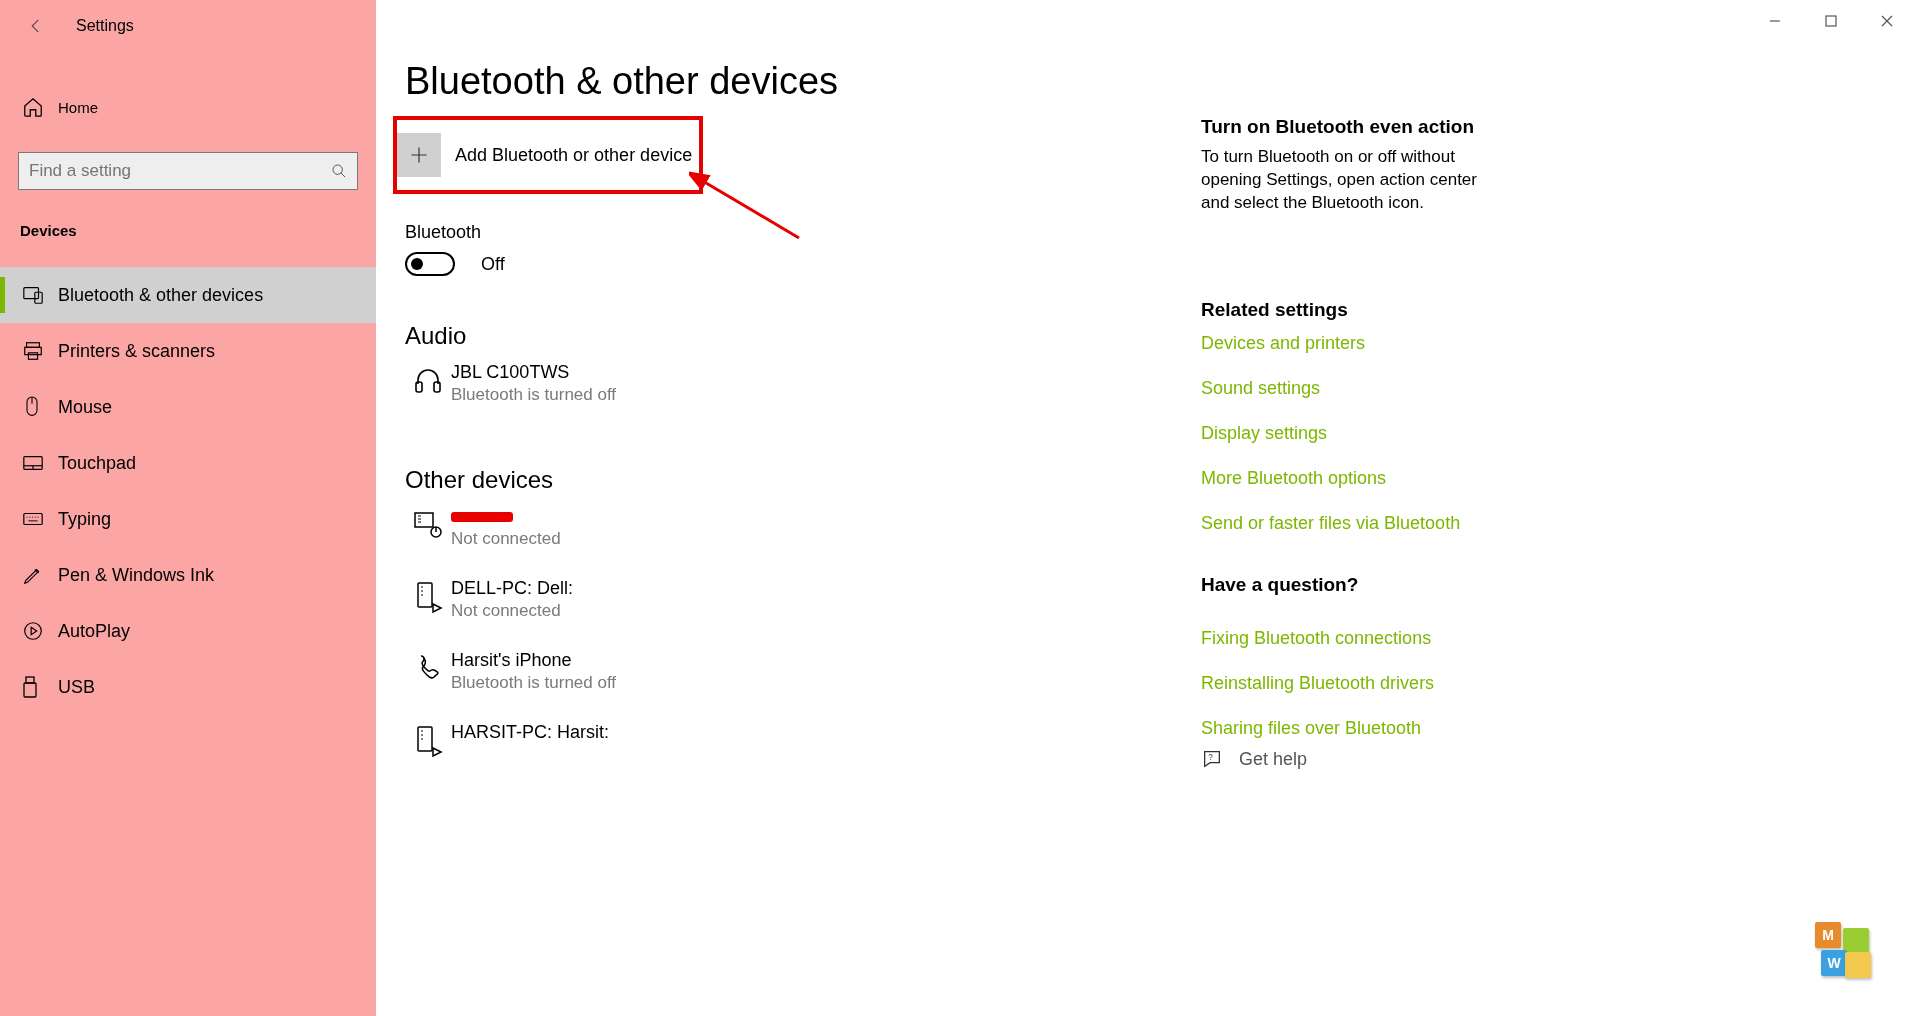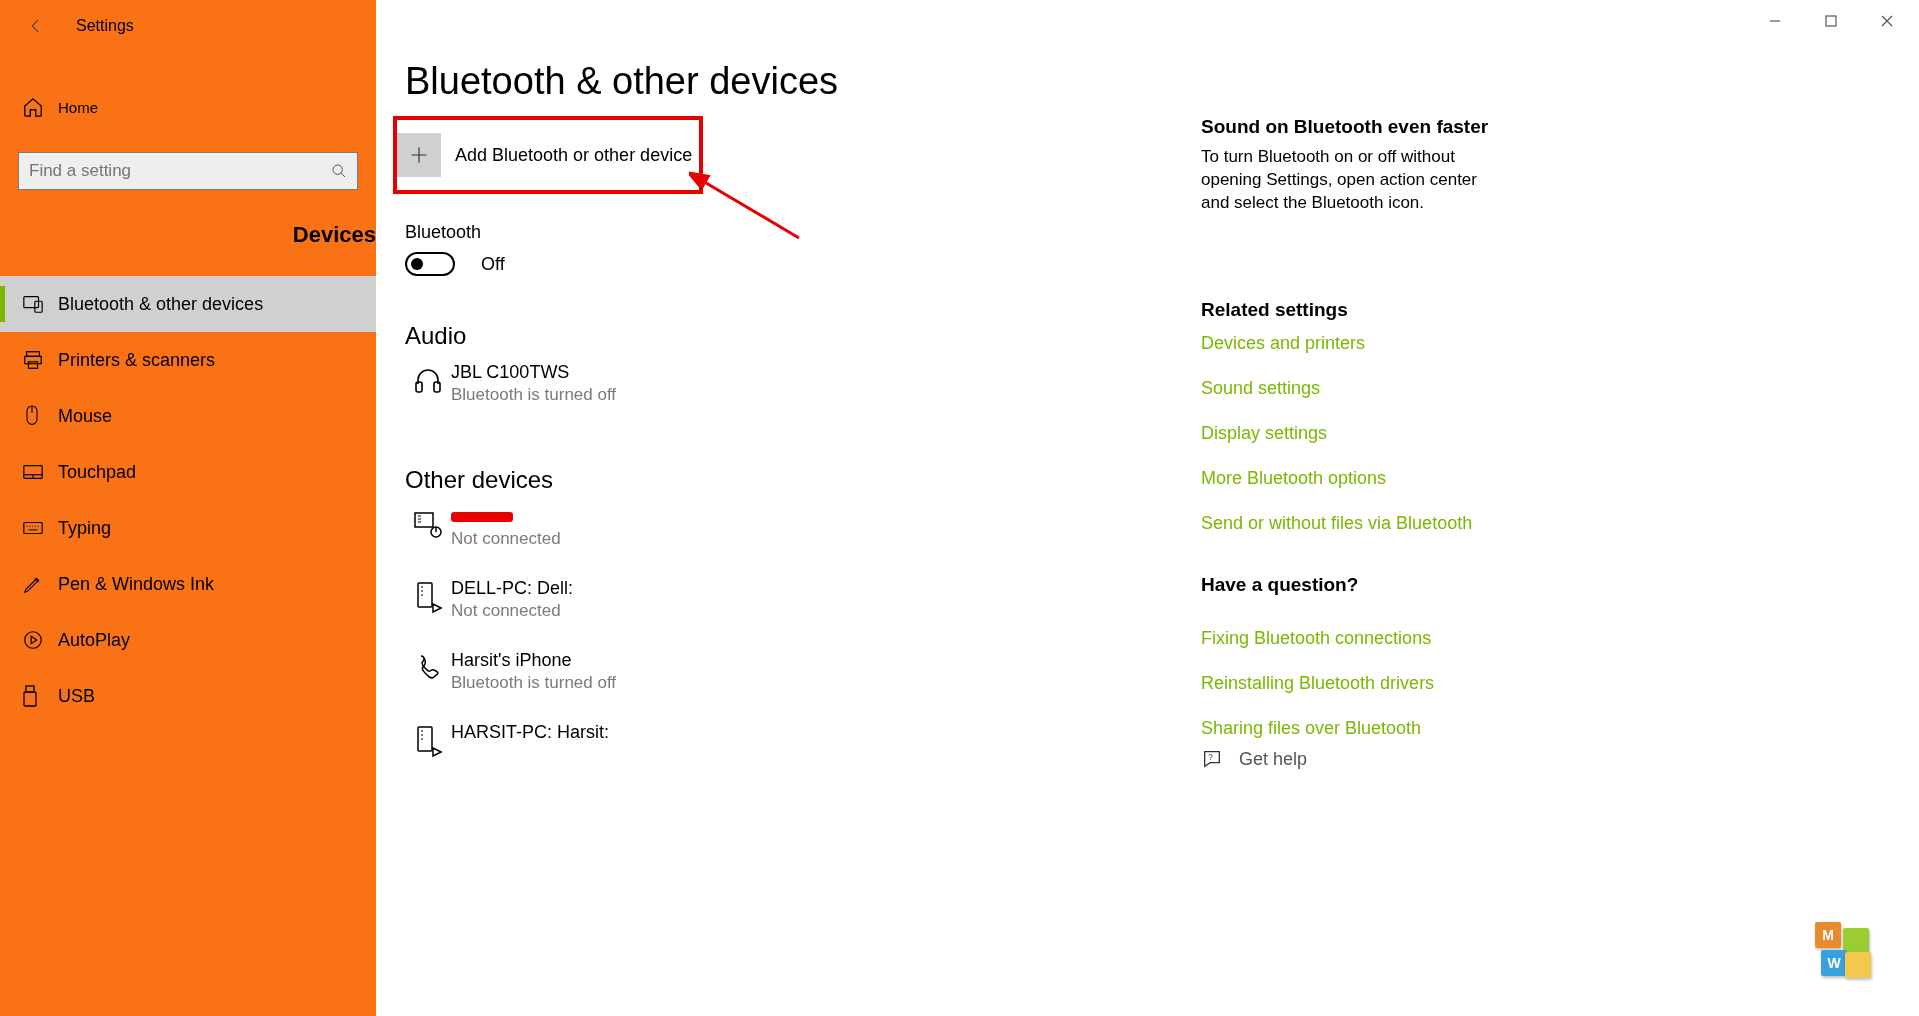--- a/index.html
+++ b/index.html
@@ -7,21 +7,21 @@
     width: 1919px; height: 1016px;
     font-family: "Segoe UI", "Segoe UI Variable", Arial, sans-serif;
     background: #fff;
     color: #000;
     overflow: hidden;
   }
 
   
   .left-pane {
     position: absolute; left: 0; top: 0; width: 376px; height: 1016px;
-    background: #f97316;
+    background: #fca5a5;
   }
   .left-header {
     display: flex; align-items: center; height: 52px;
     padding-left: 20px;
   }
   .back-btn {
     width: 32px; height: 32px; display: flex; align-items: center; justify-content: center;
     cursor: pointer;
   }
   .settings-title {
@@ -44,21 +44,21 @@
     display: flex; align-items: center;
     padding: 0 10px;
   }
   .search-box input {
     flex: 1; background: transparent; border: none; outline: none;
     font-size: 17px; color: #555;
   }
 
   .category-label {
     margin: 32px 0 0 20px;
-    font-size: 22px; font-weight: 600; text-align: right;
+    font-size: 15px; font-weight: 600;
   }
 
   .side-list { margin-top: 28px; }
   .side-item {
     display: flex; align-items: center; height: 56px;
     padding-left: 22px;
     font-size: 18px;
     cursor: pointer;
     position: relative;
   }
@@ -405,30 +405,30 @@
             <polygon points="20,24 28,28 20,32" fill="none" stroke="#000" stroke-width="1.5"></polygon>
           </svg>
       </span>
       <span class="dev-text">
         <div class="dev-name">HARSIT-PC: Harsit:</div>
       </span>
     </div>
   </div>
 
   <div class="right-col">
-    <div class="tip-title">Sound on Bluetooth even faster</div>
+    <div class="tip-title">Turn on Bluetooth even action</div>
     <div class="tip-body">To turn Bluetooth on or off without opening Settings, open action center and select the Bluetooth icon.</div>
 
     <div class="rel-title">Related settings</div>
     <div class="links">
       <a>Devices and printers</a>
       <a>Sound settings</a>
       <a>Display settings</a>
       <a>More Bluetooth options</a>
-      <a>Send or without files via Bluetooth</a>
+      <a>Send or faster files via Bluetooth</a>
     </div>
 
     <div class="q-title">Have a question?</div>
     <div class="links" style="margin-top:32px">
       <a>Fixing Bluetooth connections</a>
       <a>Reinstalling Bluetooth drivers</a>
       <a>Sharing files over Bluetooth</a>
     </div>
   </div>
 

